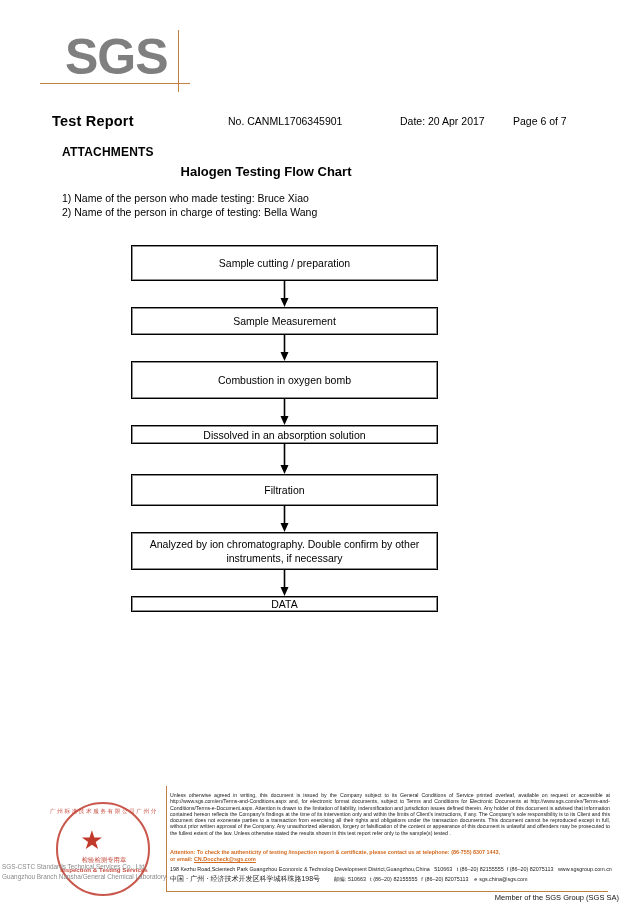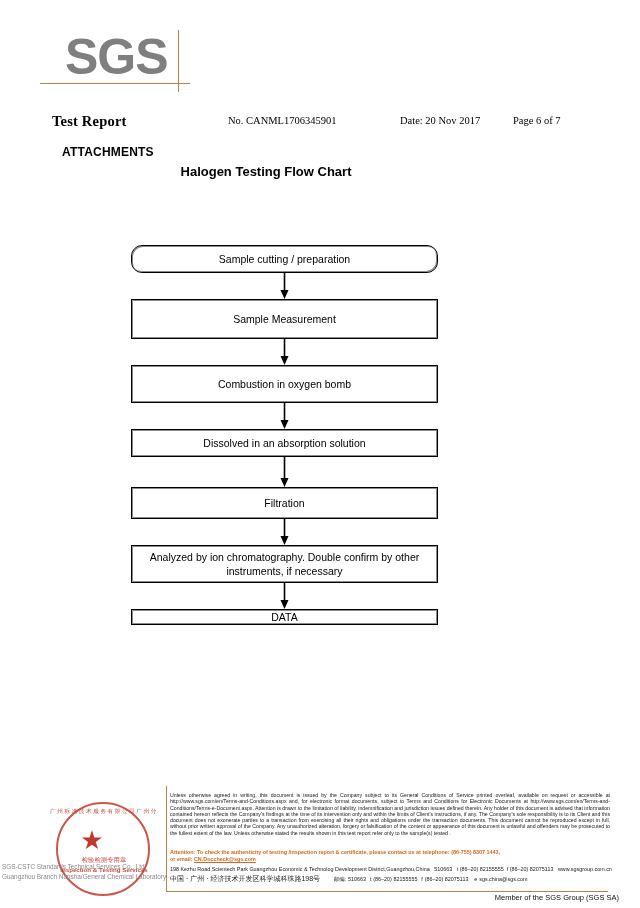--- a/index.html
+++ b/index.html
@@ -56,21 +56,20 @@
     background: #c08040;
   }
 
   
   #report-header {
     position: absolute;
     left: 0;
     top: 113px;
     width: 640px;
     height: 20px;
-    font-family: Liberation Serif, serif;
   }
   #report-title {
     position: absolute;
     left: 52px;
     top: 0;
     font-size: 14.5px;
     font-weight: bold;
     letter-spacing: 0.2px;
   }
   #report-no {
@@ -308,56 +307,60 @@
 
   <div id="logo-block">
     <div id="logo-hline"></div>
     <div id="logo-vline"></div>
     <div id="logo-text">SGS</div>
   </div>
 
   <div id="report-header">
     <div id="report-title">Test Report</div>
     <div id="report-no">No. CANML1706345901</div>
-    <div id="report-date">Date: 20 Nov 2017</div>
+    <div id="report-date">Date: 20 Apr 2017</div>
     <div id="report-page">Page 6 of 7</div>
   </div>
 
   <div id="attachments">ATTACHMENTS</div>
 
   <div id="flow-title">Halogen Testing Flow Chart</div>
 
+  <div id="notes">
+    <div>1) Name of the person who made testing: Bruce Xiao</div>
+    <div>2) Name of the person in charge of testing: Bella Wang</div>
+  </div>
 
   <div id="flowchart">
 
-    <div class="flow-box" style="height:28px;border-radius:11px;">Sample cutting / preparation</div>
+    <div class="flow-box" style="height:36px;">Sample cutting / preparation</div>
     <div class="flow-arrow" style="height:26px;">
       <svg width="11" height="26" viewBox="0 0 11 26">
           <line x1="5.5" y1="0" x2="5.5" y2="18" stroke="#000" stroke-width="1.6"></line>
           <polygon points="5.5,26 1.5,17 9.5,17" fill="#000"></polygon>
         </svg>
     </div>
 
-    <div class="flow-box" style="height:40px;">Sample Measurement</div>
+    <div class="flow-box" style="height:28px;">Sample Measurement</div>
     <div class="flow-arrow" style="height:26px;">
       <svg width="11" height="26" viewBox="0 0 11 26">
           <line x1="5.5" y1="0" x2="5.5" y2="18" stroke="#000" stroke-width="1.6"></line>
           <polygon points="5.5,26 1.5,17 9.5,17" fill="#000"></polygon>
         </svg>
     </div>
 
     <div class="flow-box" style="height:38px;">Combustion in oxygen bomb</div>
     <div class="flow-arrow" style="height:26px;">
       <svg width="11" height="26" viewBox="0 0 11 26">
           <line x1="5.5" y1="0" x2="5.5" y2="18" stroke="#000" stroke-width="1.6"></line>
           <polygon points="5.5,26 1.5,17 9.5,17" fill="#000"></polygon>
         </svg>
     </div>
 
-    <div class="flow-box" style="height:28px;">Dissolved in an absorption solution</div>
+    <div class="flow-box" style="height:19px;">Dissolved in an absorption solution</div>
     <div class="flow-arrow" style="height:30px;">
       <svg width="11" height="30" viewBox="0 0 11 30">
           <line x1="5.5" y1="0" x2="5.5" y2="22" stroke="#000" stroke-width="1.6"></line>
           <polygon points="5.5,30 1.5,21 9.5,21" fill="#000"></polygon>
         </svg>
     </div>
 
     <div class="flow-box" style="height:32px;">Filtration</div>
     <div class="flow-arrow" style="height:26px;">
       <svg width="11" height="26" viewBox="0 0 11 26">

